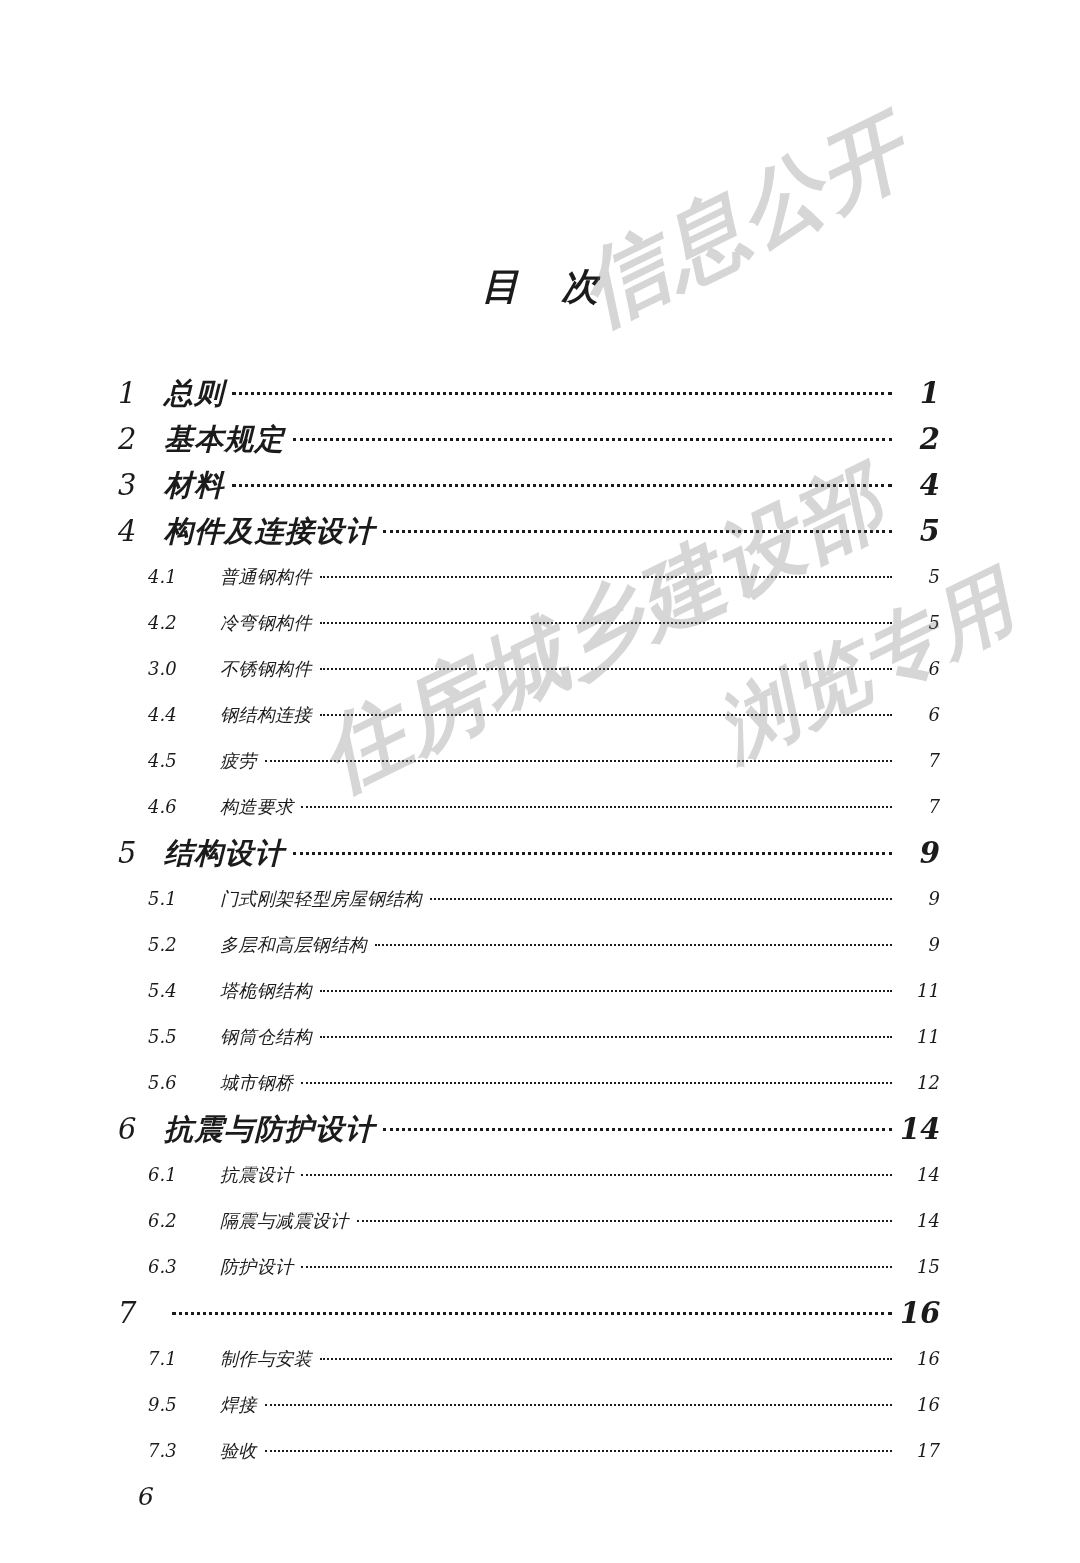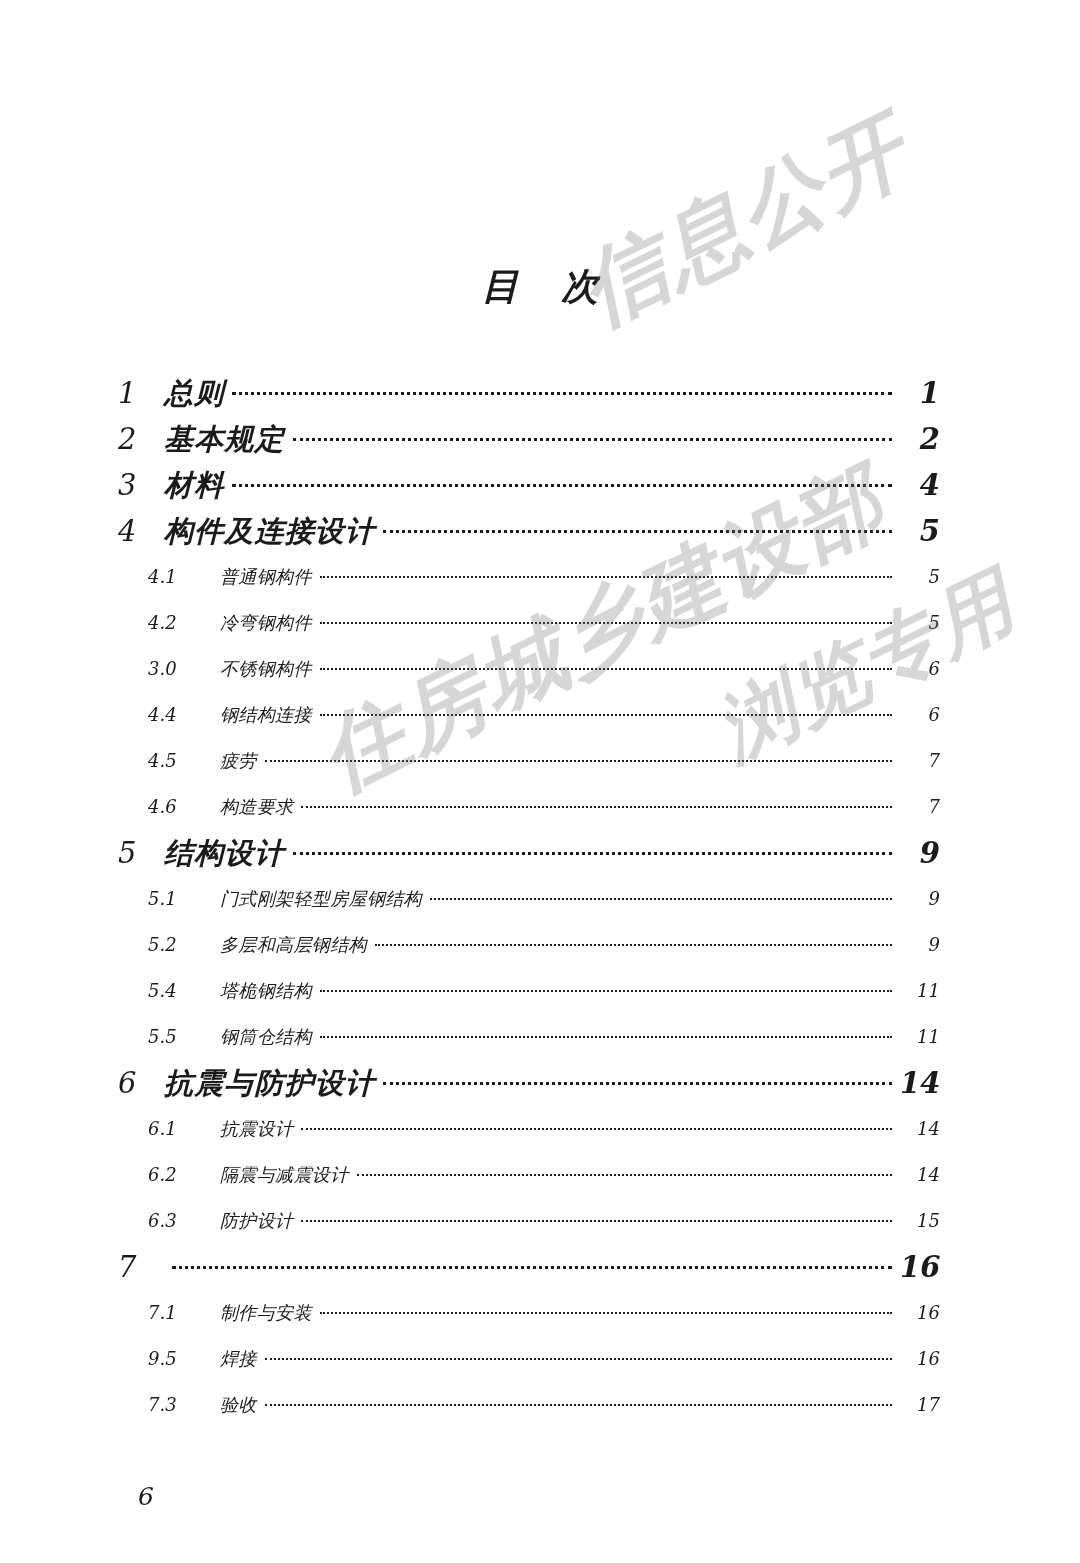--- a/index.html
+++ b/index.html
@@ -243,20 +243,26 @@
         <span class="label">塔桅钢结构</span>
         <span class="dots"></span>
         <span class="page-no">11</span>
       </div>
       <div class="toc-row lvl2">
         <span class="num">5.5</span>
         <span class="label">钢筒仓结构</span>
         <span class="dots"></span>
         <span class="page-no">11</span>
       </div>
+      <div class="toc-row lvl2">
+        <span class="num">5.6</span>
+        <span class="label">城市钢桥</span>
+        <span class="dots"></span>
+        <span class="page-no">12</span>
+      </div>
       <div class="toc-row lvl1">
         <span class="num">6</span>
         <span class="label">抗震与防护设计</span>
         <span class="dots"></span>
         <span class="page-no">14</span>
       </div>
       <div class="toc-row lvl2">
         <span class="num">6.1</span>
         <span class="label">抗震设计</span>
         <span class="dots"></span>

